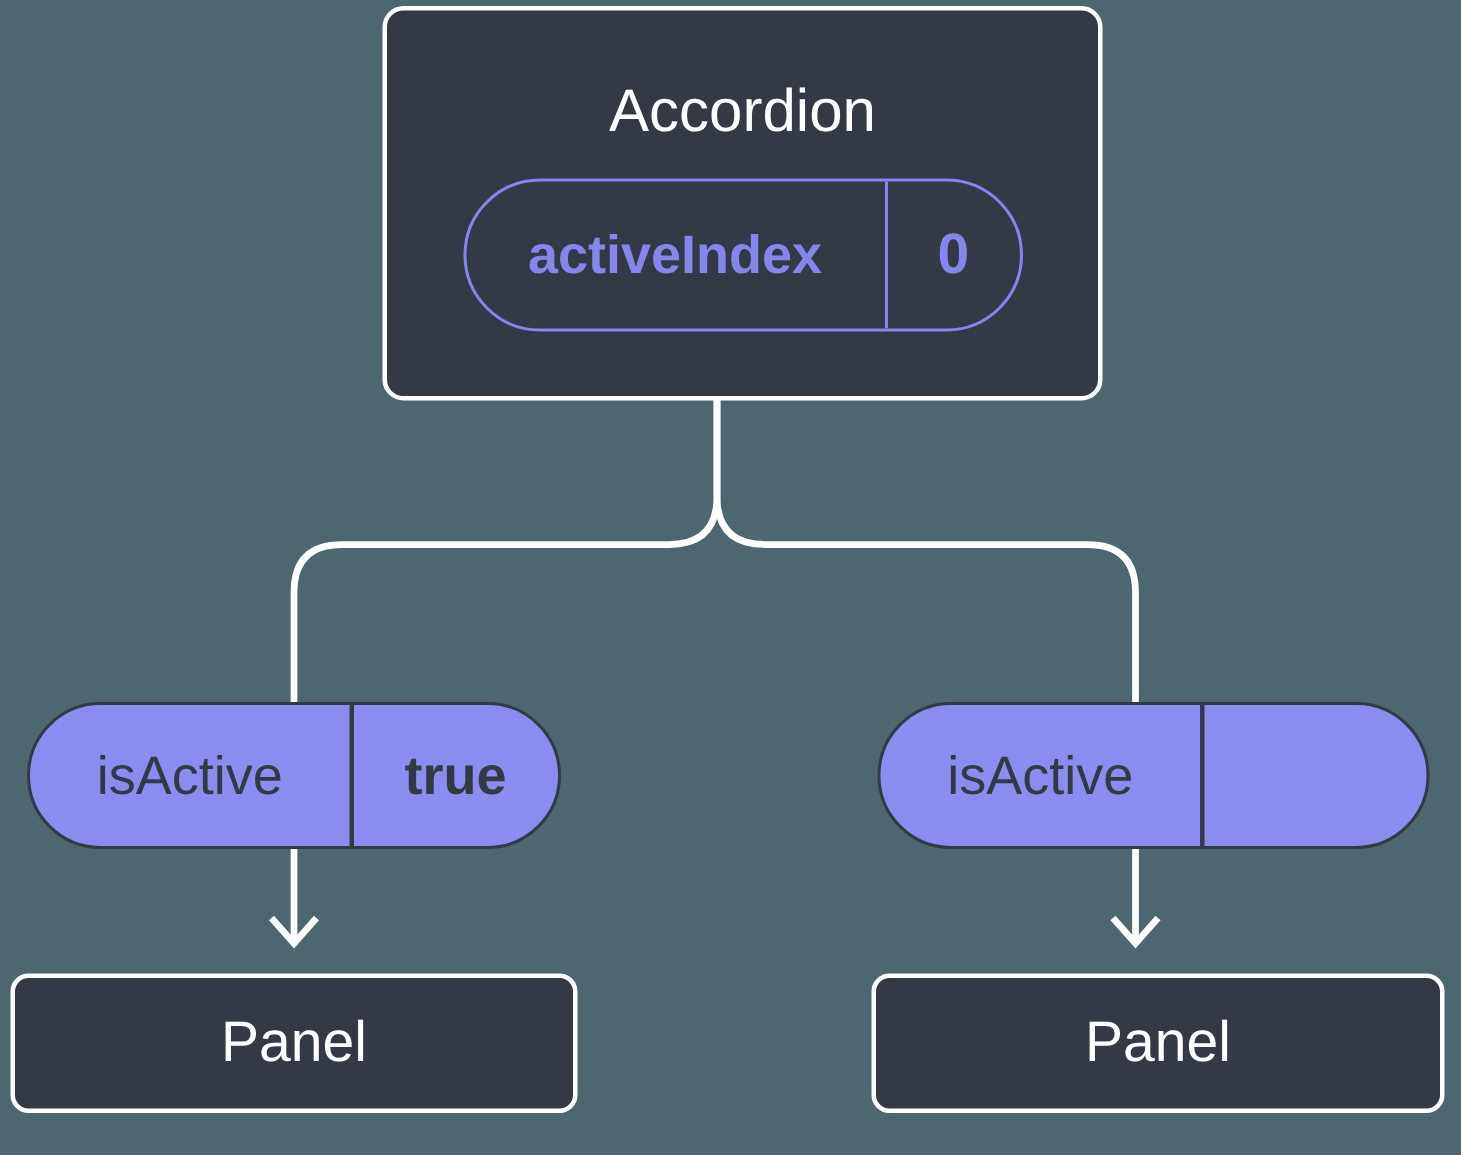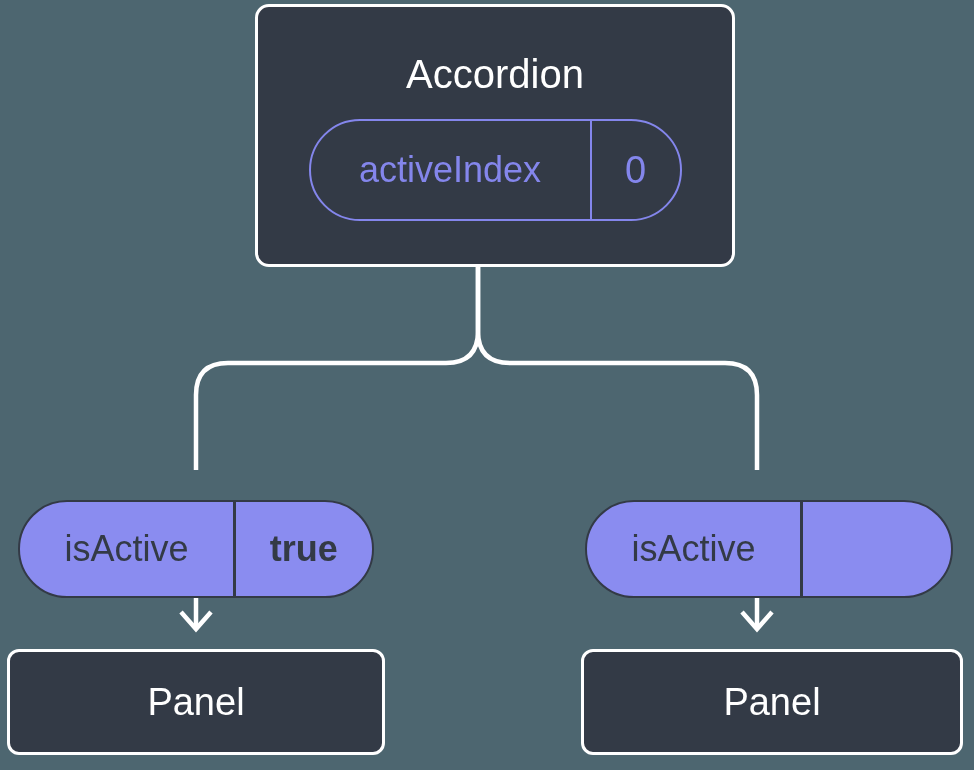--- a/index.html
+++ b/index.html
@@ -47,20 +47,21 @@
   }
   .state-pill {
     margin-top: 22px;
     width: 373px; height: 102px;
     border: 2px solid #8486ec;
     border-radius: 51px;
     box-sizing: border-box;
     display: flex;
     align-items: stretch;
     overflow: hidden;
+    font-weight: bold;
   }
   .state-label {
     width: 279px;
     display: flex;
     align-items: center;
     justify-content: center;
     color: #8486ec;
     font-size: 36px;
   }
   .state-divider {
@@ -80,21 +81,20 @@
     position: absolute;
     top: 468px;
     height: 98px;
     background: #8a8cf0;
     border: 2.5px solid #333a46;
     border-radius: 49px;
     box-sizing: border-box;
     display: flex;
     align-items: stretch;
     overflow: hidden;
-    margin-top: 32px;
   }
   .pill-left  { left: 18px;  width: 356px; }
   .pill-right { left: 585px; width: 368px; }
   .prop-label {
     width: 213px;
     display: flex;
     align-items: center;
     justify-content: center;
     color: #333a46;
     font-size: 36px;
@@ -109,21 +109,21 @@
     align-items: center;
     justify-content: center;
     color: #333a46;
     font-size: 36px;
     font-weight: bold;
   }
   
   .panel-node {
     position: absolute;
     top: 649px;
-    height: 106px;
+    height: 93px;
     background: #333a46;
     border: 3px solid #ffffff;
     border-radius: 12px;
     box-sizing: border-box;
     display: flex;
     align-items: center;
     justify-content: center;
   }
   .panel-left  { left: 7px;   width: 378px; }
   .panel-right { left: 581px; width: 382px; }

